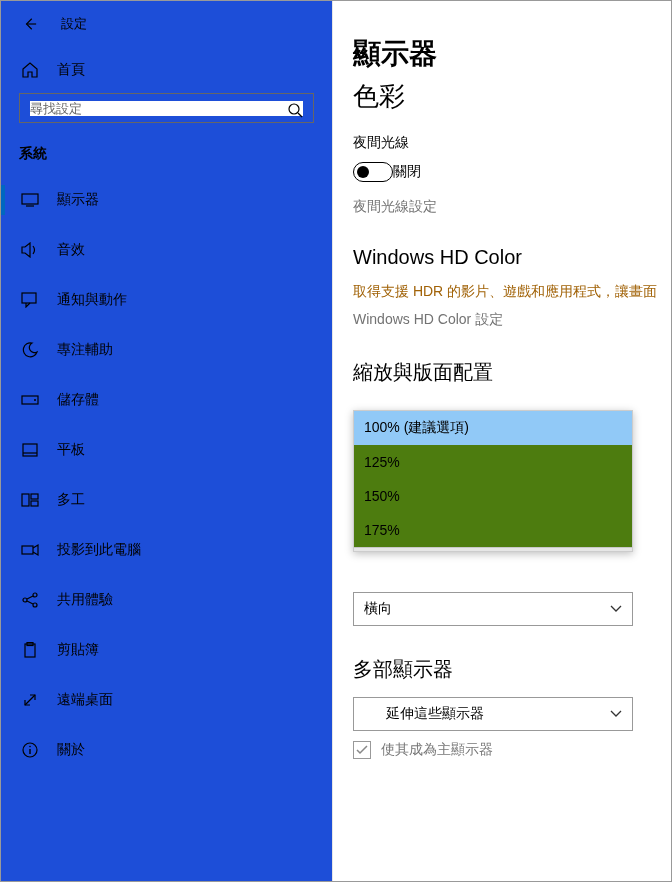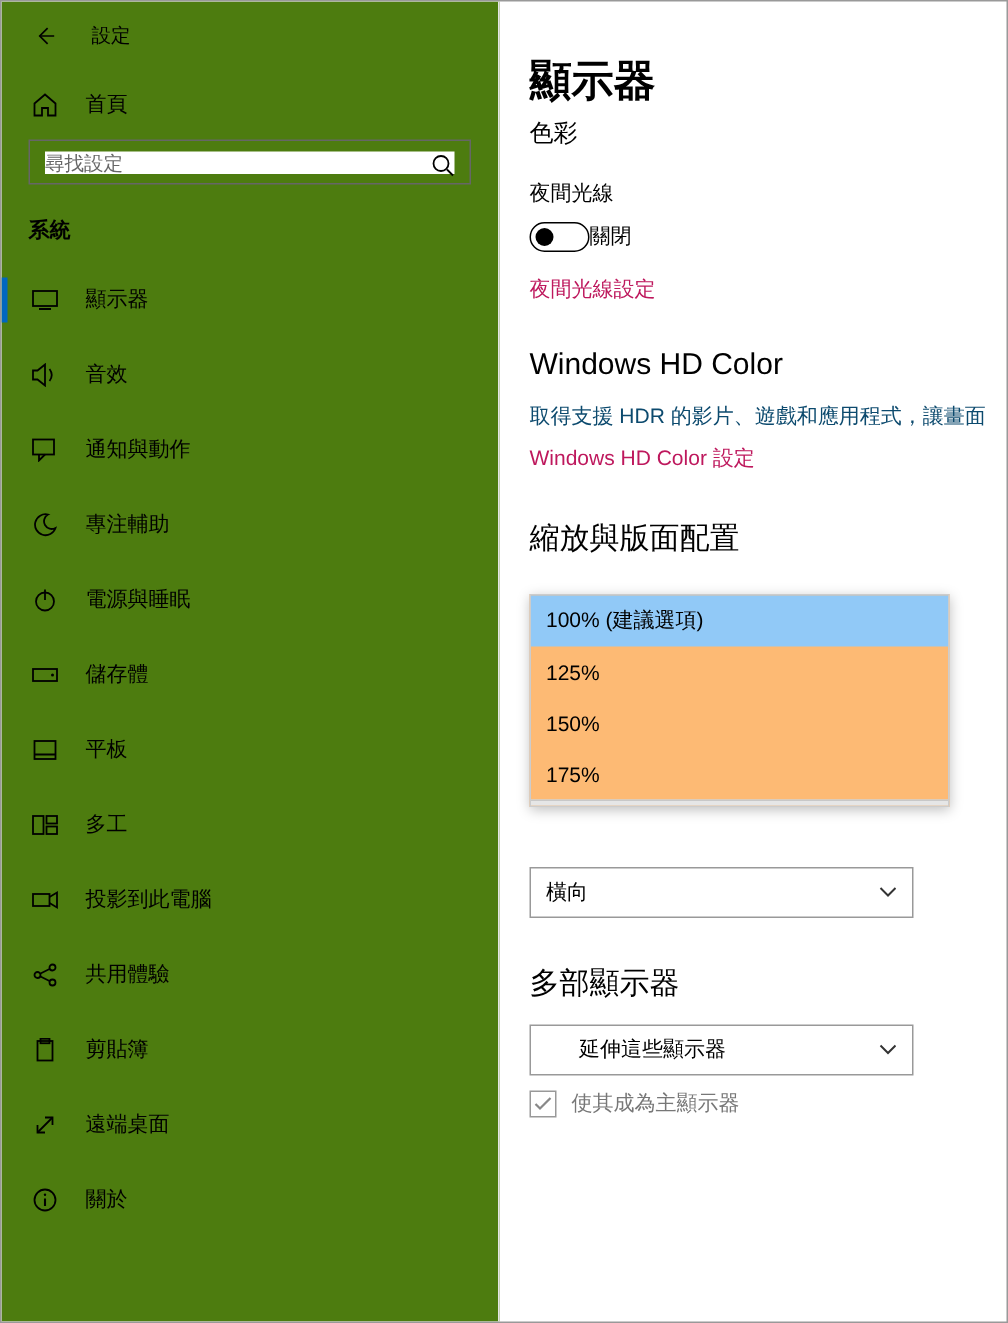--- a/index.html
+++ b/index.html
@@ -13,21 +13,21 @@
     overflow: hidden;
     border: 1px solid #999;
   }
   .app {
     display: flex;
     height: 100%;
   }
   
   .sidebar {
     width: 332px;
-    background: #4d7c0f;
+    background: #1d4ed8;
     border-right: 1px solid #e5e5e5;
     display: flex;
     flex-direction: column;
     padding-top: 10px;
   }
   .top-row {
     display: flex;
     align-items: center;
     gap: 24px;
     padding: 4px 18px 18px 22px;
@@ -83,44 +83,44 @@
   svg { display:block; }
 
   
   .content {
     flex:1;
     padding: 34px 0 0 20px;
     overflow: hidden;
     position: relative;
   }
   .h1 { font-size: 28px; font-weight:600; margin-bottom: 6px;}
-  .subhead { font-size: 16px; margin-bottom: 20px; font-weight:400;}
+  .subhead { font-size: 26px; margin-bottom: 20px; font-weight:400;}
   .field-label { font-size: 14px; margin-bottom: 10px; }
   .toggle-row { display:flex; align-items:center; margin-bottom:16px;}
   .toggle {
     width:40px; height:20px; border:1px solid #000; border-radius:10px;
     position:relative; background:#fff;
   }
   .toggle .knob{
     position:absolute; left:3px; top:3px; width:12px; height:12px;
     border-radius:50%; background:#000;
   }
-  .link { color:#be185d; font-size:14px; cursor:default;}
+  .link { color:#737373; font-size:14px; cursor:default;}
   .section-title { font-size:20px; font-weight:400; margin-top:30px; margin-bottom:14px;}
-  .desc { font-size:14px; color:#0c4a6e; margin-bottom:10px; white-space:nowrap;}
+  .desc { font-size:14px; color:#a16207; margin-bottom:10px; white-space:nowrap;}
   .dropdown {
-    width:256px; height:34px; border:1px solid #999;
+    width:280px; height:34px; border:1px solid #999;
     display:flex; align-items:center; padding:0 10px;
     justify-content:space-between; font-size:14px;
     margin-bottom:4px; background:#fff;
   }
   .chev { color:#333; }
   
   .dd-list {
-    width:280px; background:#fdba74; box-shadow:0 2px 8px rgba(0,0,0,.25);
+    width:280px; background:#4d7c0f; box-shadow:0 2px 8px rgba(0,0,0,.25);
     border:1px solid #ccc;
   }
   .dd-item{ height:34px; display:flex; align-items:center; padding:0 10px; font-size:14px;}
   .dd-item.sel{ background:#91c9f7;}
   .dd-bottom-edge{ height:4px; background:#e6e6e6; border-top:1px solid #c8c8c8;}
   .checkbox-row{ display:flex; align-items:center; gap:10px; color:#777; margin-top:10px;}
   .checkbox{
     width:18px; height:18px; border:1px solid #999;
     display:flex; align-items:center; justify-content:center; color:#777;
   }
@@ -198,29 +198,20 @@
       <li class="nav-item">
         <span class="icon">
             <svg width="16" height="16" viewBox="0 0 16 16">
               <path d="M10 1 A7 7 0 1 0 15 10 A5 5 0 0 1 10 1 Z" fill="none" stroke="#000" stroke-width="1.2"></path>
             </svg>
           </span>
         <span>專注輔助</span>
       </li>
       <li class="nav-item">
         <span class="icon">
-            <svg width="16" height="16" viewBox="0 0 16 16">
-              <circle cx="8" cy="9" r="6" stroke="#000" fill="none" stroke-width="1.2"></circle>
-              <line x1="8" y1="1" x2="8" y2="8" stroke="#000" stroke-width="1.2"></line>
-            </svg>
-          </span>
-        <span>電源與睡眠</span>
-      </li>
-      <li class="nav-item">
-        <span class="icon">
             <svg width="18" height="10" viewBox="0 0 18 10">
               <rect x="1" y="1" width="16" height="8" stroke="#000" fill="none" stroke-width="1.2"></rect>
               <circle cx="14" cy="5" r="1" fill="#000"></circle>
             </svg>
           </span>
         <span>儲存體</span>
       </li>
       <li class="nav-item">
         <span class="icon">
             <svg width="16" height="14" viewBox="0 0 16 14">

